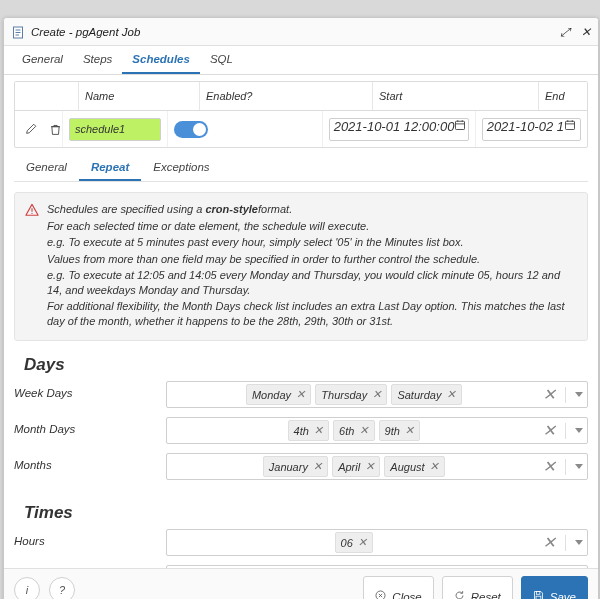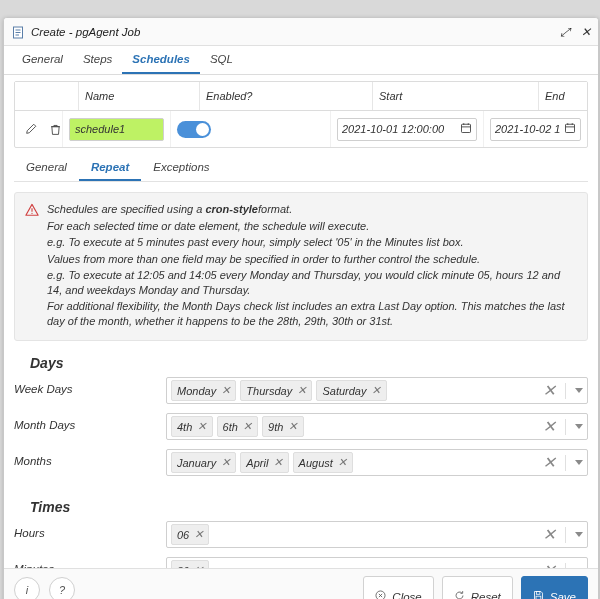--- a/index.html
+++ b/index.html
@@ -154,28 +154,28 @@
     box-sizing: border-box;
     background: #bef264;
     width: 100%;
     display: flex;
     align-items: center;
   }
   .dateinput {
     height: 23px;
     border: 1px solid #cfcfcf;
     border-radius: 2px;
-    font-size: 11px;
+    font-size: 13px;
     color: #333;
     padding: 0 4px;
     box-sizing: border-box;
     background: #fff;
     width: 100%;
     display: flex;
-    align-items: center;
+    align-items: flex-start;
     justify-content: space-between;
     overflow: hidden;
     white-space: nowrap;
   }
   .toggle {
     width: 34px; height: 17px;
     border-radius: 9px;
     background: #4a90d9;
     position: relative;
     cursor: pointer;
@@ -226,24 +226,24 @@
   }
   .infobox .lines p {
     margin: 0 0 2px 0;
     font-size: 11px;
     color: #333;
     line-height: 14.5px;
   }
   .infobox .lines p b { font-weight: bold; margin-top: 6px; }
   
   .sec-title {
-    font-size: 14px;
+    font-size: 17px;
     color: #333;
     font-weight: bold;
-    margin: 14px 0 6px 16px;
+    margin: 14px 0 6px 10px;
   }
   .field-row {
     display: flex;
     align-items: flex-start;
     margin-bottom: 9px;
   }
   .field-label {
     width: 152px;
     font-size: 11.5px;
     color: #333;
@@ -261,20 +261,21 @@
     padding: 2px 4px;
     box-sizing: border-box;
     position: relative;
   }
   .chips {
     flex: 1;
     display: flex;
     flex-wrap: wrap;
     gap: 4px;
     align-items: center;
+    justify-content: center;
   }
   .chip {
     background: #eeeeee;
     border: 1px solid #dedede;
     border-radius: 2px;
     height: 19px;
     display: inline-flex;
     align-items: center;
     padding: 0 5px;
     font-size: 11px;

